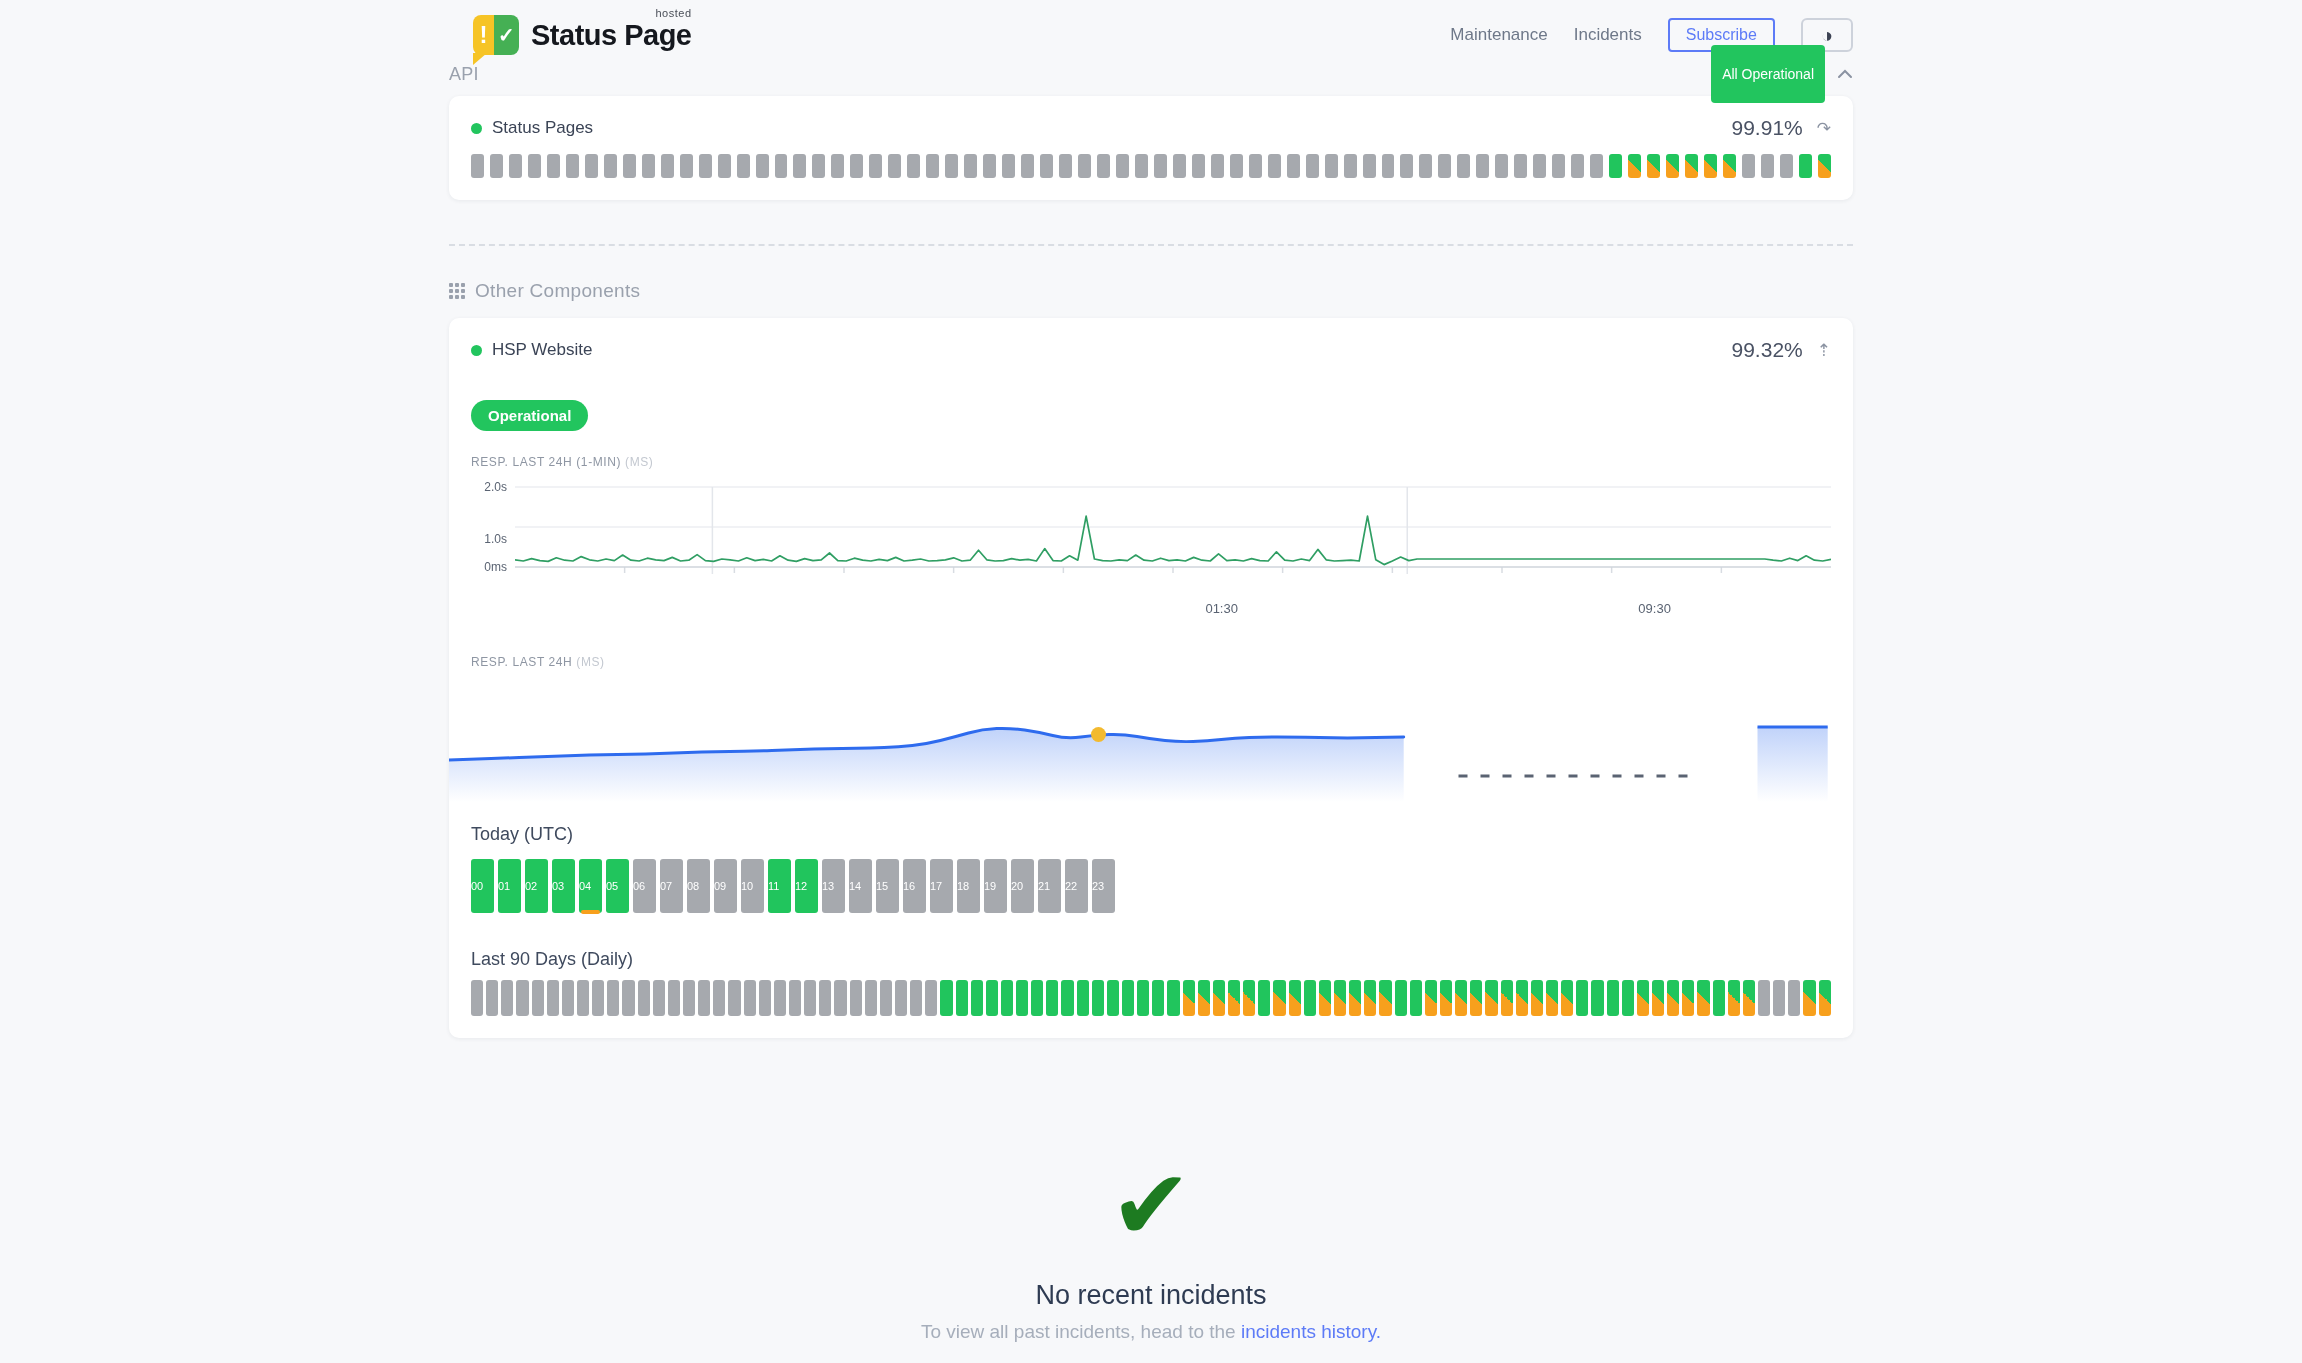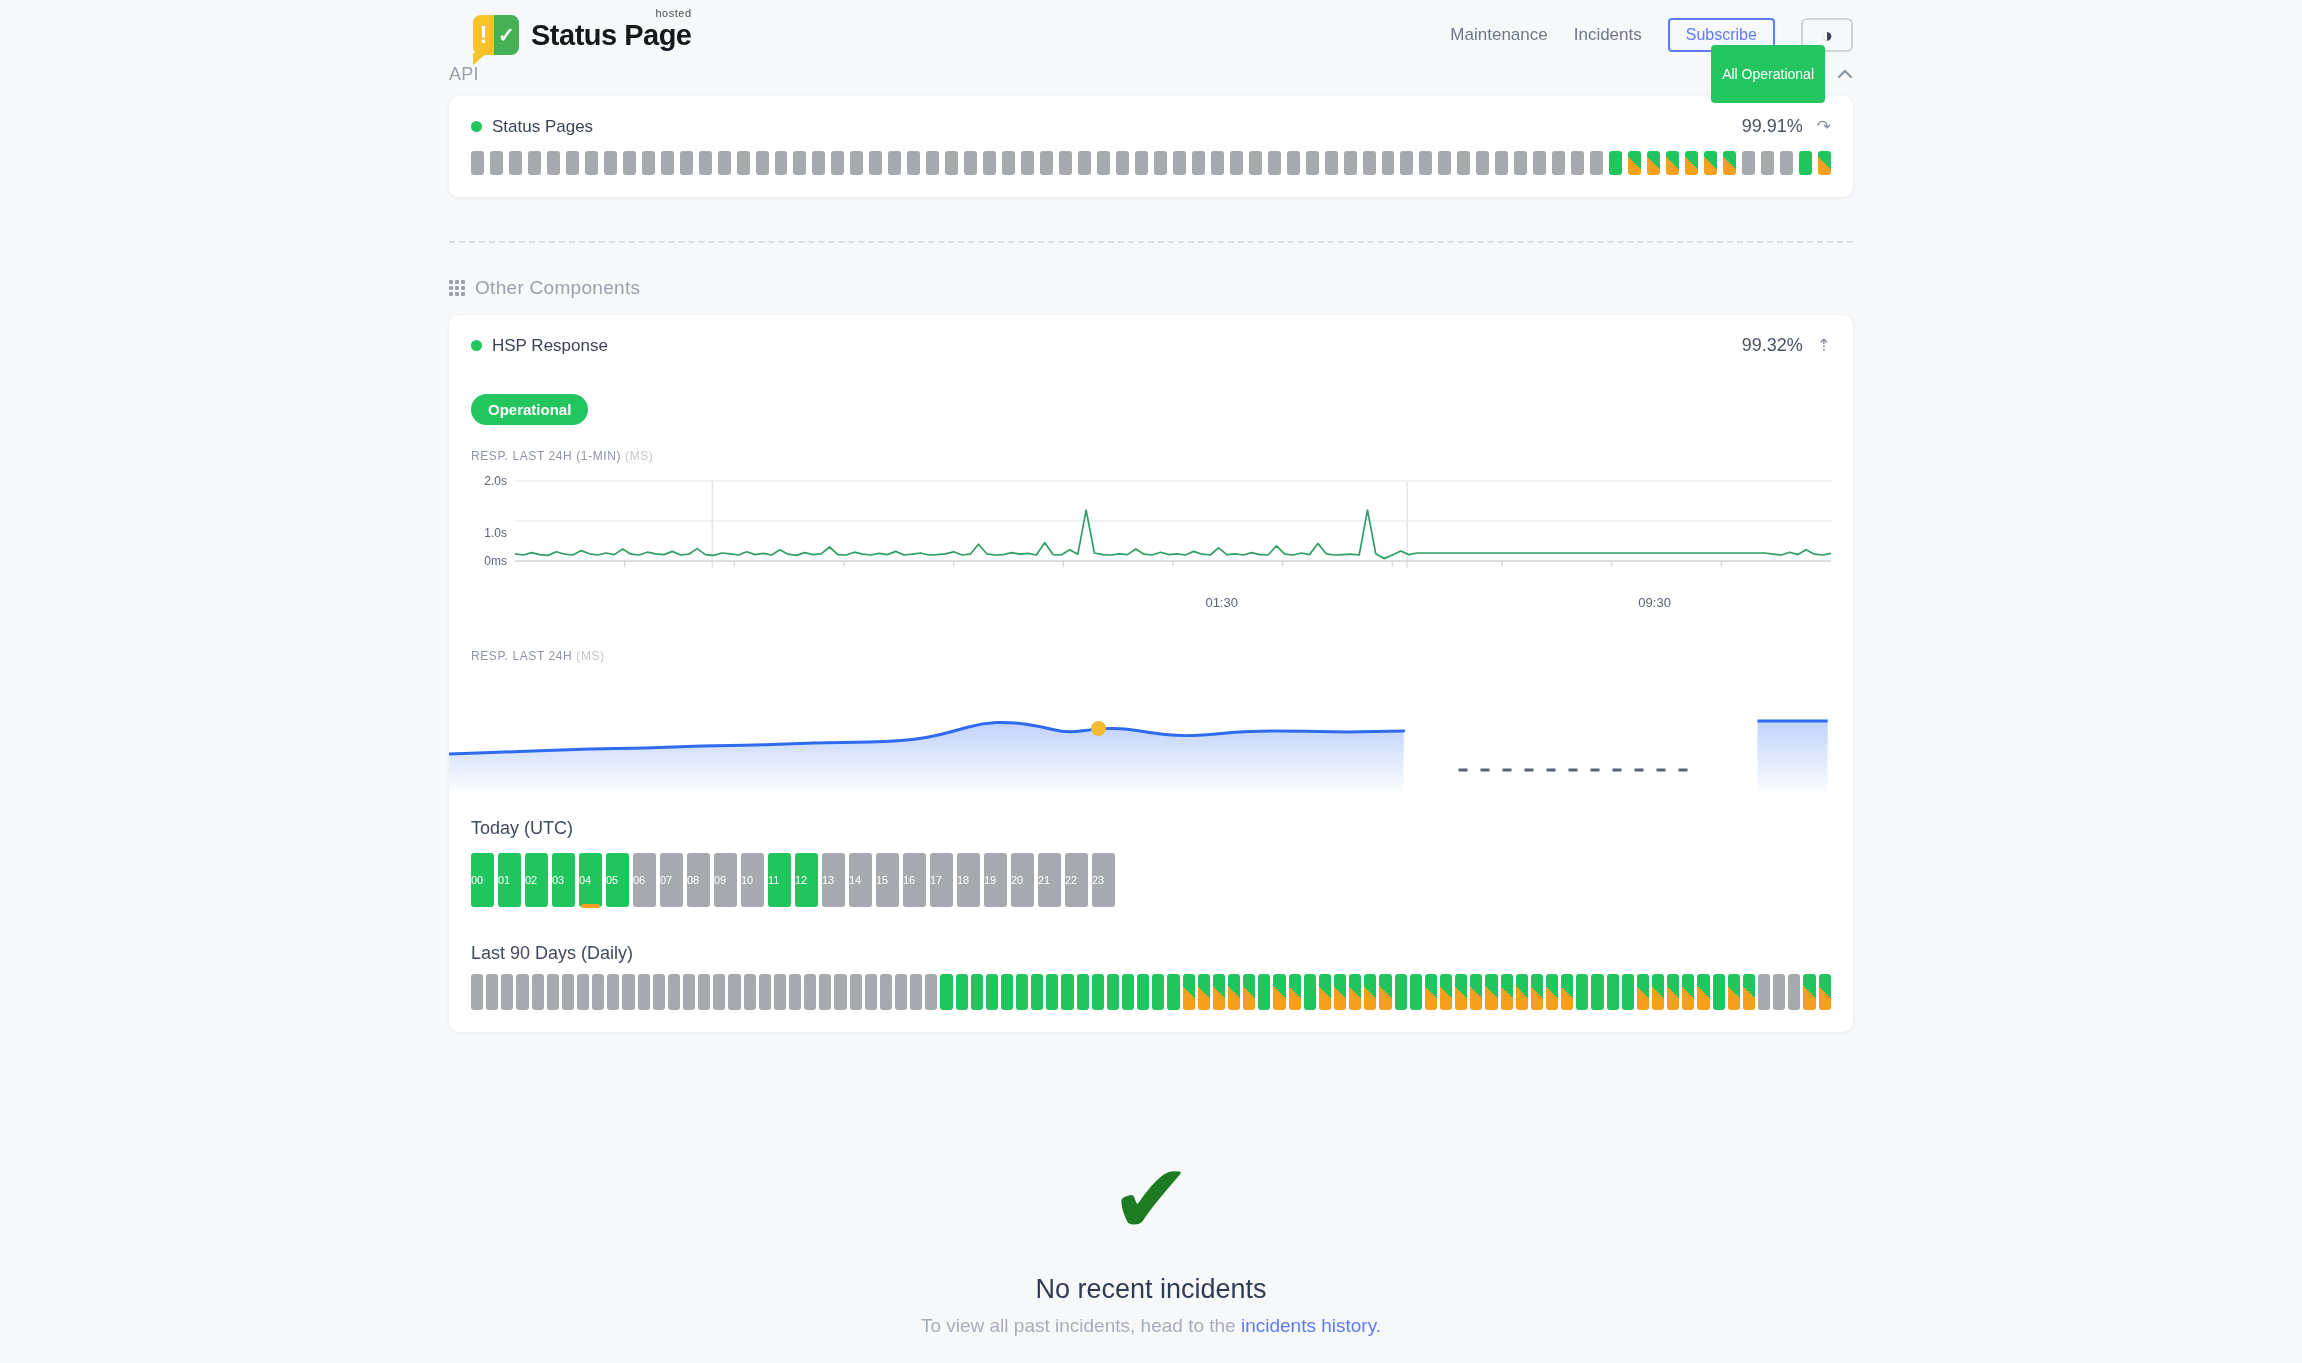--- a/index.html
+++ b/index.html
@@ -34,21 +34,21 @@
   .chev svg { display:block; }
 
   
   .card { background:#fff; border-radius:10px; box-shadow:0 1px 4px rgba(30,40,60,0.07); padding:20px 22px 22px; }
   .card1 { margin-top:8px; }
   .comp-row { display:flex; justify-content:space-between; align-items:center; cursor:pointer; }
   .comp-left { display:flex; align-items:center; gap:10px; }
   .dot { width:11px; height:11px; border-radius:50%; background:#22c55e; }
   .comp-name { font-size:17px; color:#3b4456; }
   .comp-right { display:flex; align-items:center; gap:14px; }
-  .uptime { font-size:18px; color:#4a5264; }
+  .uptime { font-size:21px; color:#4a5264; }
   .mini-icon { color:#8b93a2; font-size:17px; cursor:pointer; }
 
   .bar-row { display:flex; gap:6px; margin-top:14px; }
   .ubar { flex:1; height:24px; border-radius:3px; }
   .bar-row-90 { display:flex; gap:3px; margin-top:10px; }
   .dbar { flex:1; height:36px; border-radius:3px; }
   .up  { background:#21c55d; }
   .nd  { background:#a6a9ae; }
   .deg { background:linear-gradient(45deg,#f7a01d 50%,#21c55d 50%); }
 
@@ -233,21 +233,21 @@
         <i></i>
         <i></i>
       </span>
     <span>Other Components</span>
   </div>
 
   <div class="card">
     <div class="comp-row">
       <div class="comp-left">
         <span class="dot"></span>
-        <span class="comp-name">HSP Response</span>
+        <span class="comp-name">HSP Website</span>
       </div>
       <div class="comp-right">
         <span class="uptime">99.32%</span>
         <span class="mini-icon">⇡</span>
       </div>
     </div>
 
     <div><span class="pill">Operational</span></div>
 
 

